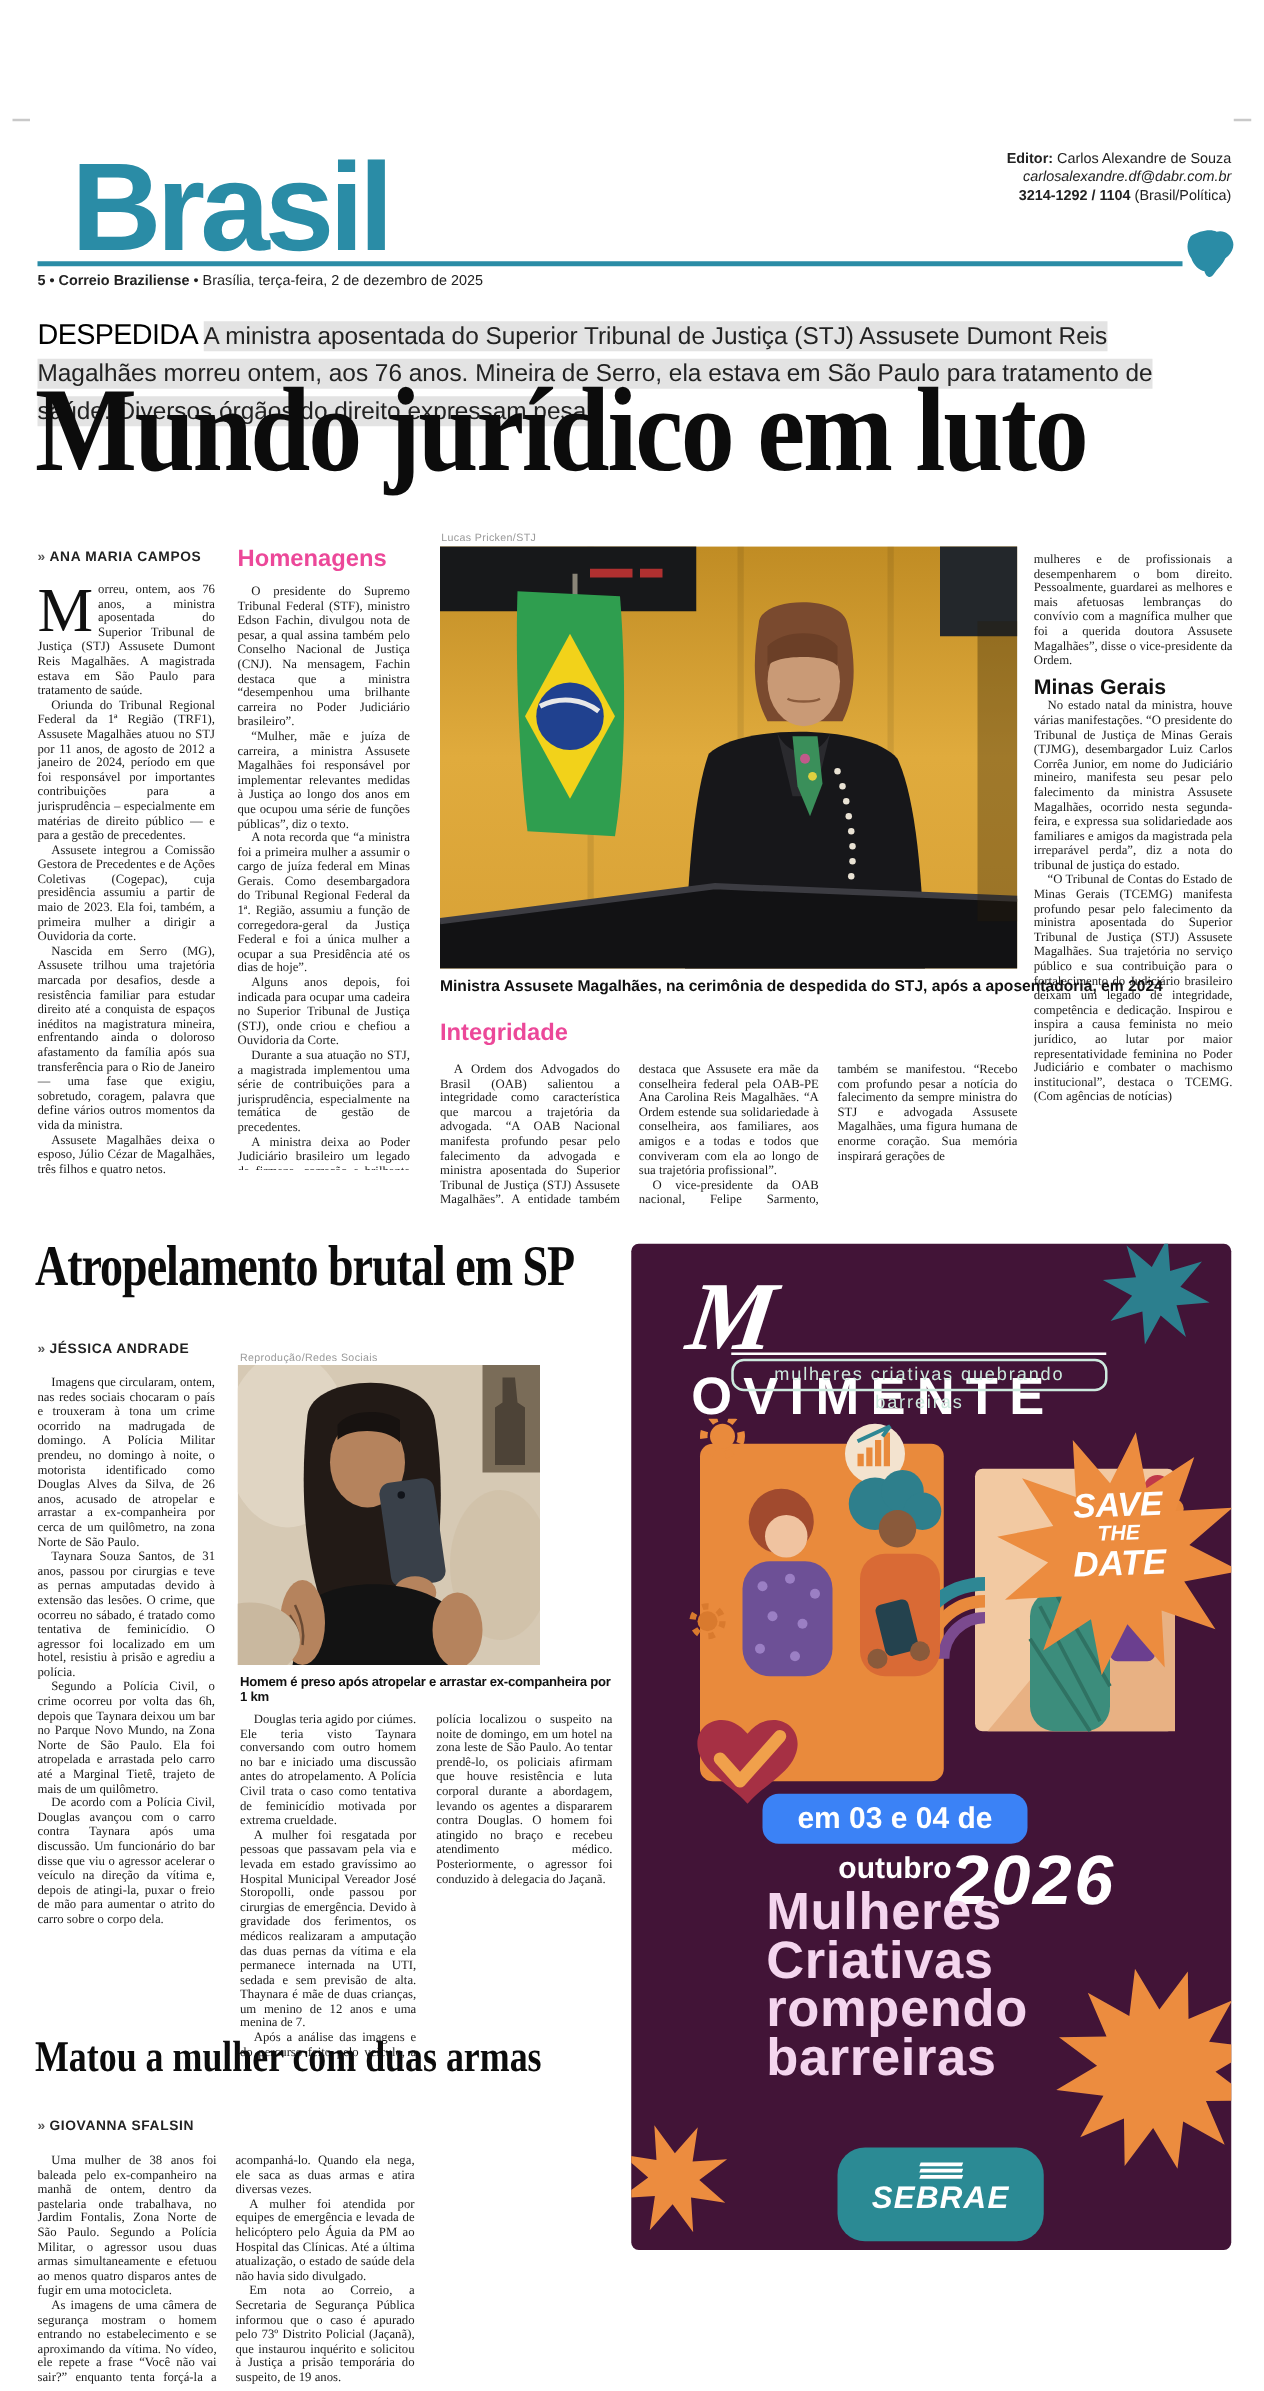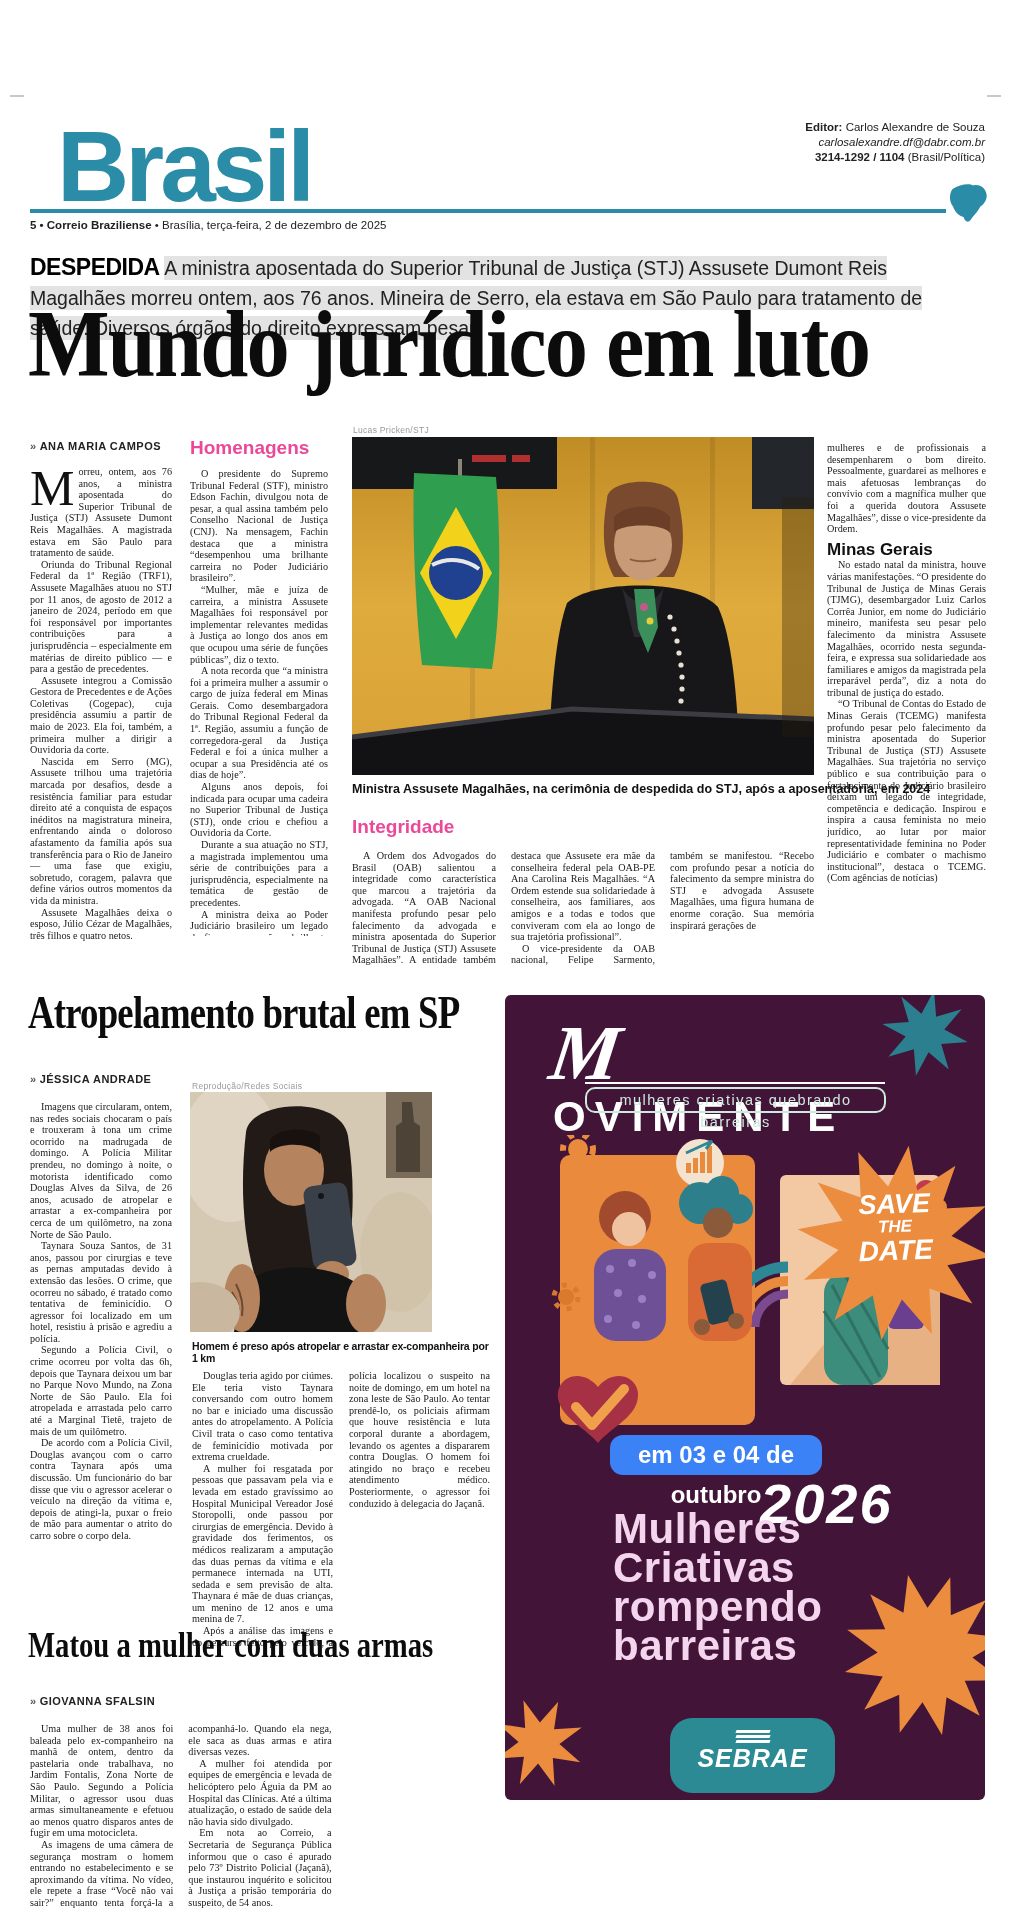--- a/index.html
+++ b/index.html
@@ -17,21 +17,21 @@
   .brazil-icon{left:944px;top:181px;width:48px;height:44px;}
   .editor-block{right:26px;top:120px;text-align:right;font-family:"Liberation Sans",sans-serif;
                 font-size:11.5px;line-height:15px;color:#222;}
   .editor-block .em{font-style:italic;}
   .editor-block b{font-weight:bold;}
   .dateline{left:30px;top:219px;font-family:"Liberation Sans",sans-serif;font-size:11.5px;color:#222;}
   .dateline .b{font-weight:bold;}
 
   
   .kicker{left:30px;top:253px;width:952px;font-family:"Liberation Sans",sans-serif;line-height:28px;}
-  .kicker-tag{font-size:23px;font-weight:bold;color:#000;letter-spacing:-0.5px;}
+  .kicker-tag{font-size:23px;font-weight:normal;color:#000;letter-spacing:-0.5px;}
   .kicker-text{font-size:19.5px;color:#222;background:#e3e3e3;box-decoration-break:clone;
                -webkit-box-decoration-break:clone;padding:1px 0;}
 
   
   .headline1{left:28px;top:296px;font-size:96px;font-weight:bold;letter-spacing:-2px;line-height:1;
              white-space:nowrap;transform:scaleX(.9);transform-origin:left;color:#0c0c0c;}
   .headline2{left:28px;top:990px;font-size:46px;font-weight:bold;letter-spacing:-1px;line-height:1;
              white-space:nowrap;transform:scaleX(.8);transform-origin:left;color:#0c0c0c;}
   .headline3{left:28px;top:1628px;font-size:35px;font-weight:bold;line-height:1;white-space:nowrap;
              transform:scaleX(.82);transform-origin:left;color:#0c0c0c;}
@@ -243,21 +243,21 @@
     </div>
 
   <div class="abs headline3">Matou a mulher com duas armas</div>
   <div class="abs byline" style="left:30px;top:1695px;">
     <span class="mark">»</span><span>GIOVANNA SFALSIN</span>
   </div>
   <div class="abs bodytext colflow3" style="left:30px;top:1723px;width:460px;height:190px;">
       <p>Uma mulher de 38 anos foi baleada pelo ex-companheiro na manhã de ontem, dentro da pastelaria onde trabalhava, no Jardim Fontalis, Zona Norte de São Paulo. Segundo a Polícia Militar, o agressor usou duas armas simultaneamente e efetuou ao menos quatro disparos antes de fugir em uma motocicleta.</p>
       <p>As imagens de uma câmera de segurança mostram o homem entrando no estabelecimento e se aproximando da vítima. No vídeo, ele repete a frase “Você não vai sair?” enquanto tenta forçá-la a acompanhá-lo. Quando ela nega, ele saca as duas armas e atira diversas vezes.</p>
       <p>A mulher foi atendida por equipes de emergência e levada de helicóptero pelo Águia da PM ao Hospital das Clínicas. Até a última atualização, o estado de saúde dela não havia sido divulgado.</p>
-      <p>Em nota ao Correio, a Secretaria de Segurança Pública informou que o caso é apurado pelo 73º Distrito Policial (Jaçanã), que instaurou inquérito e solicitou à Justiça a prisão temporária do suspeito, de 54 anos.</p>
+      <p>Em nota ao Correio, a Secretaria de Segurança Pública informou que o caso é apurado pelo 73º Distrito Policial (Jaçanã), que instaurou inquérito e solicitou à Justiça a prisão temporária do suspeito, de 19 anos.</p>
     </div>
 
   <div class="abs ad">
 
     <svg class="star" style="left:372px;top:-10px;" width="96" height="96" viewBox="-110 -110 220 220">
       <polygon transform="rotate(12)" points="100,0 41.6,17.2 70.7,70.7 17.2,41.6 0,100 -17.2,41.6 -70.7,70.7 -41.6,17.2 -100,0 -41.6,-17.2 -70.7,-70.7 -17.2,-41.6 0,-100 17.2,-41.6 70.7,-70.7 41.6,-17.2" fill="#2c7f8e"></polygon>
     </svg>
 
     <div class="mov-logo">
       <span class="mov-m">M</span><span class="mov-rest">OVIMENTE</span>

